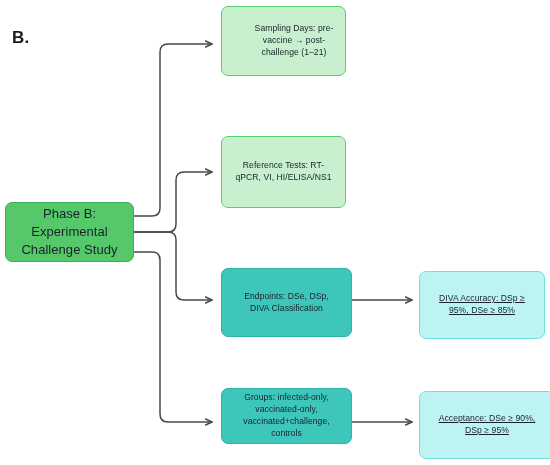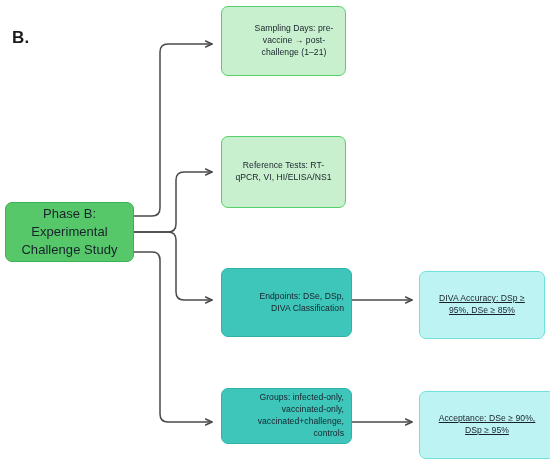--- a/index.html
+++ b/index.html
@@ -58,21 +58,20 @@
     border-color: #3FAF55;
     font-size: 13px;
   }
   .node-green-light {
     background: #C8F0CE;
     border-color: #55D06B;
   }
   .node-teal {
     background: #3FC6BB;
     border-color: #2FB3A8;
-    text-align: right;
   }
   .node-cyan-light {
     background: #BDF4F3;
     border-color: #6FE0DC;
     text-decoration: underline;
   }
 </style>
 </head>
 <body>
 

